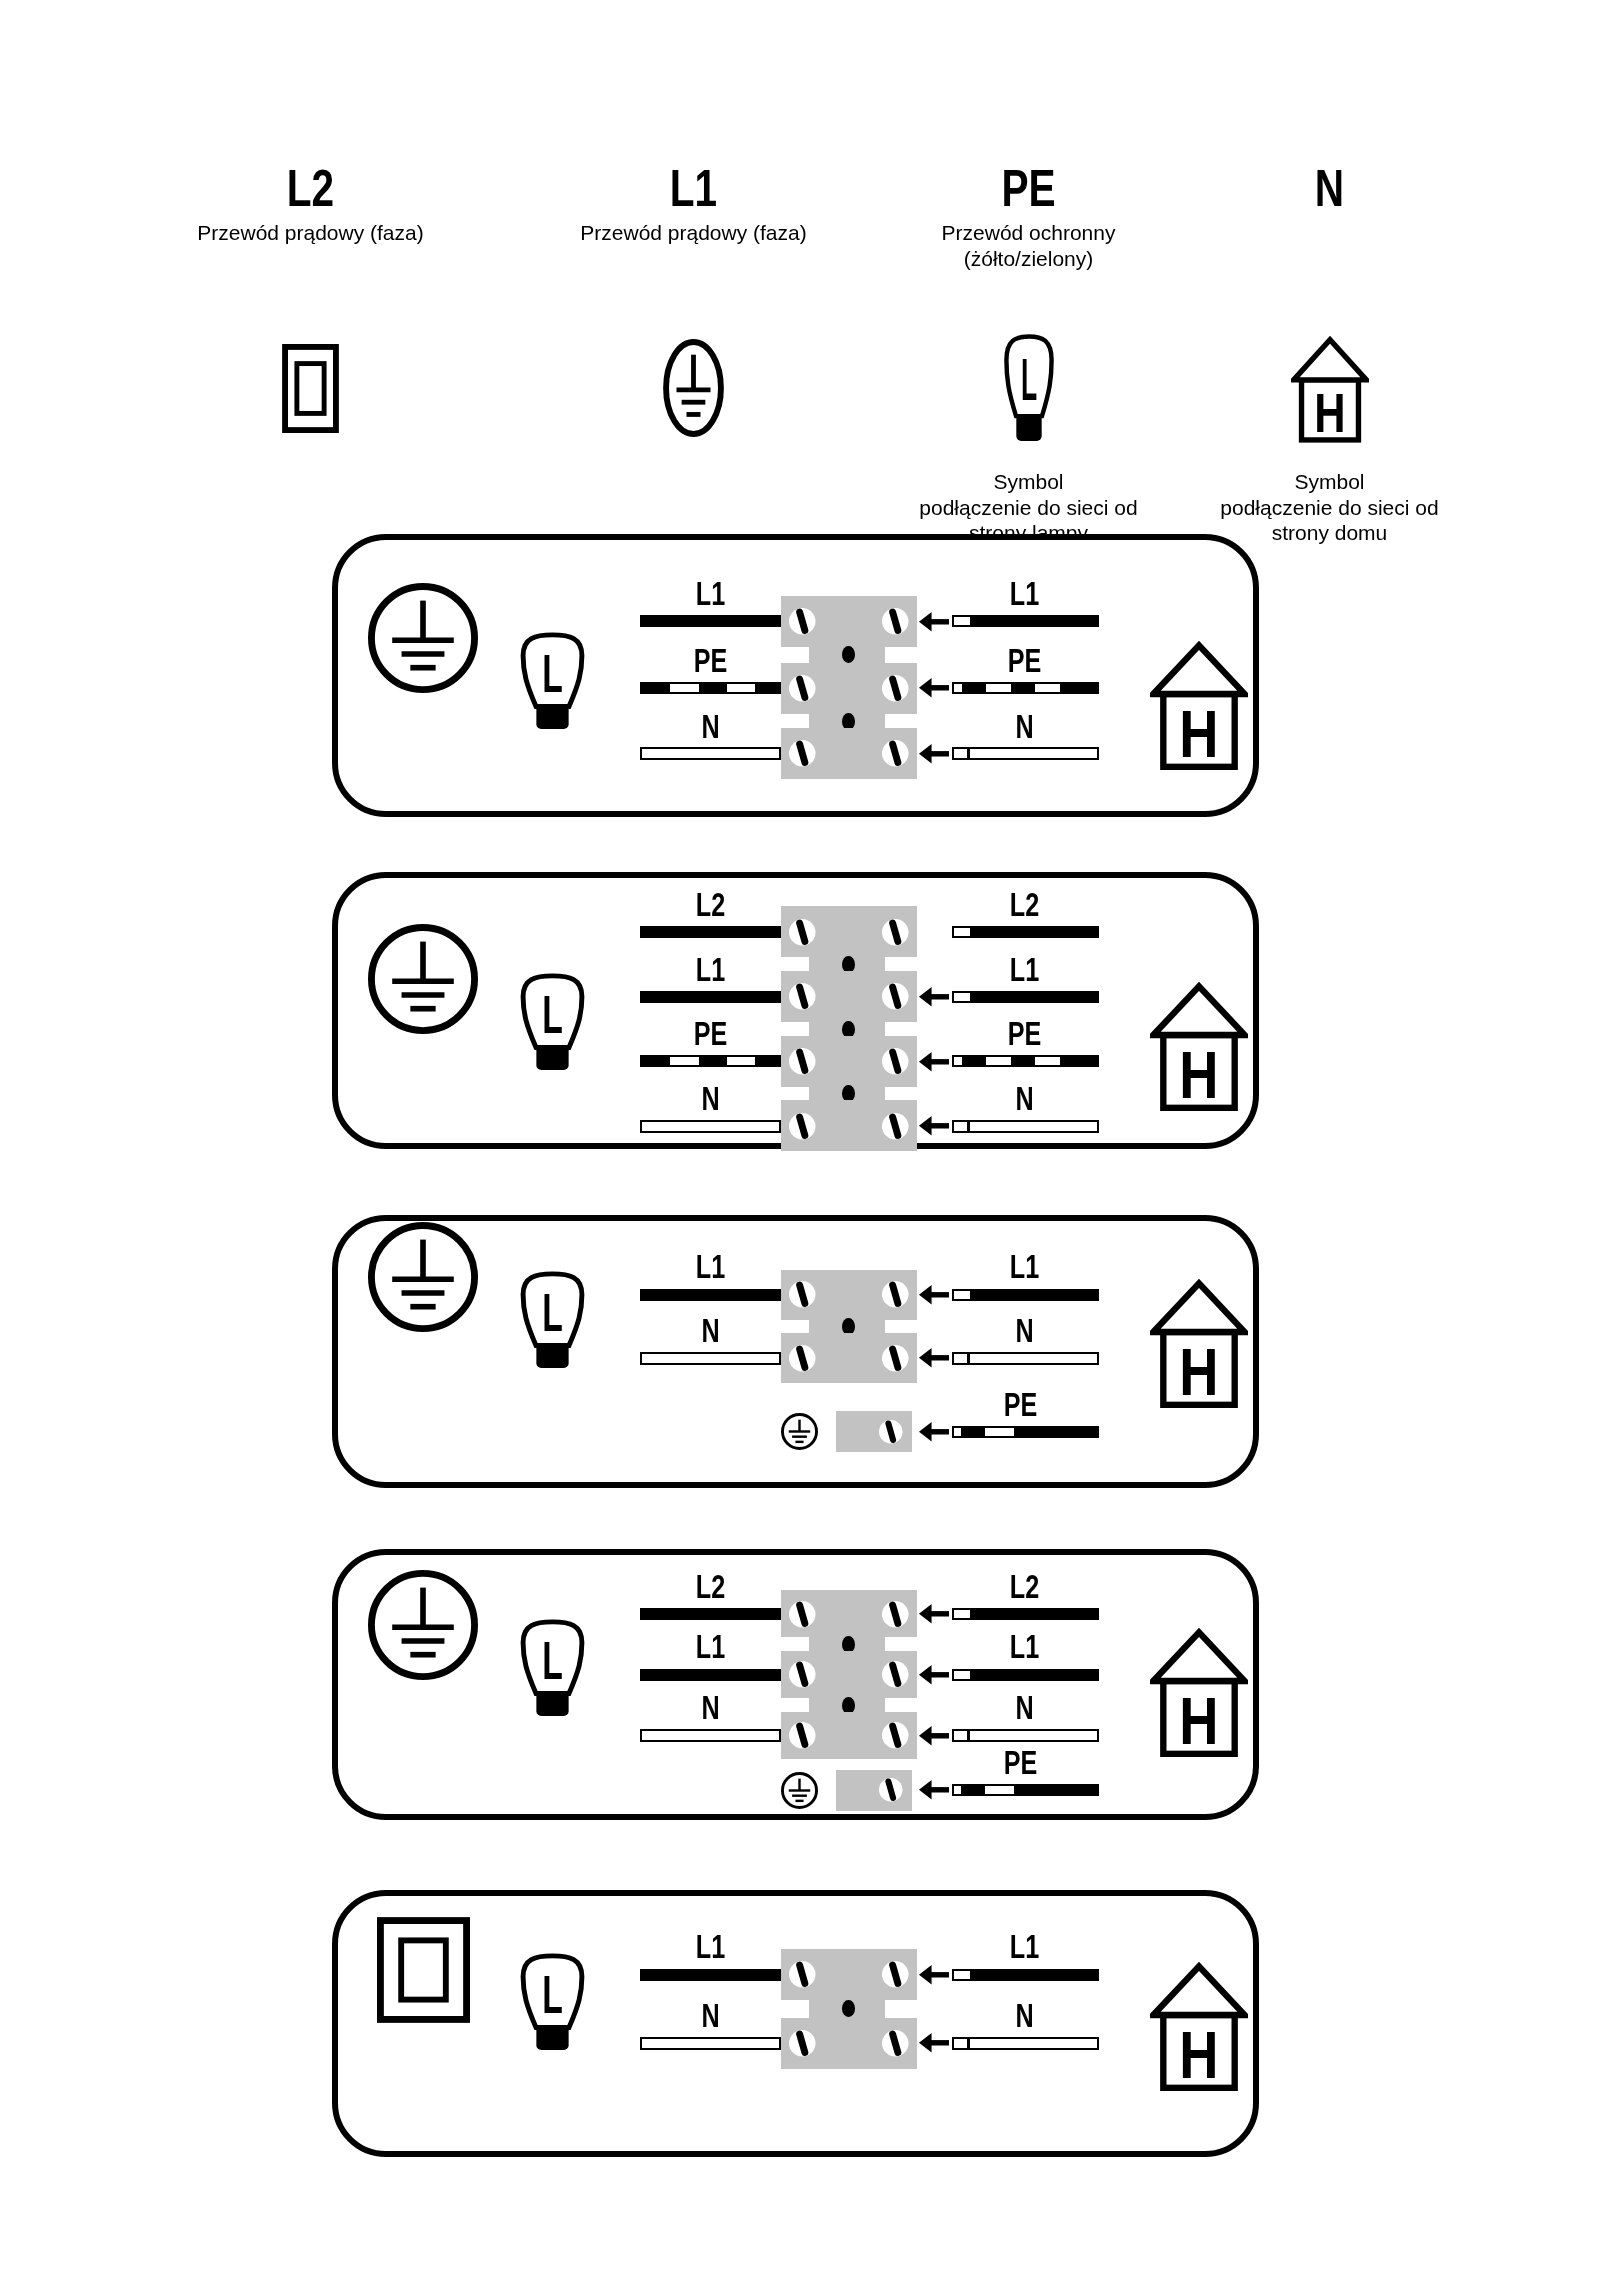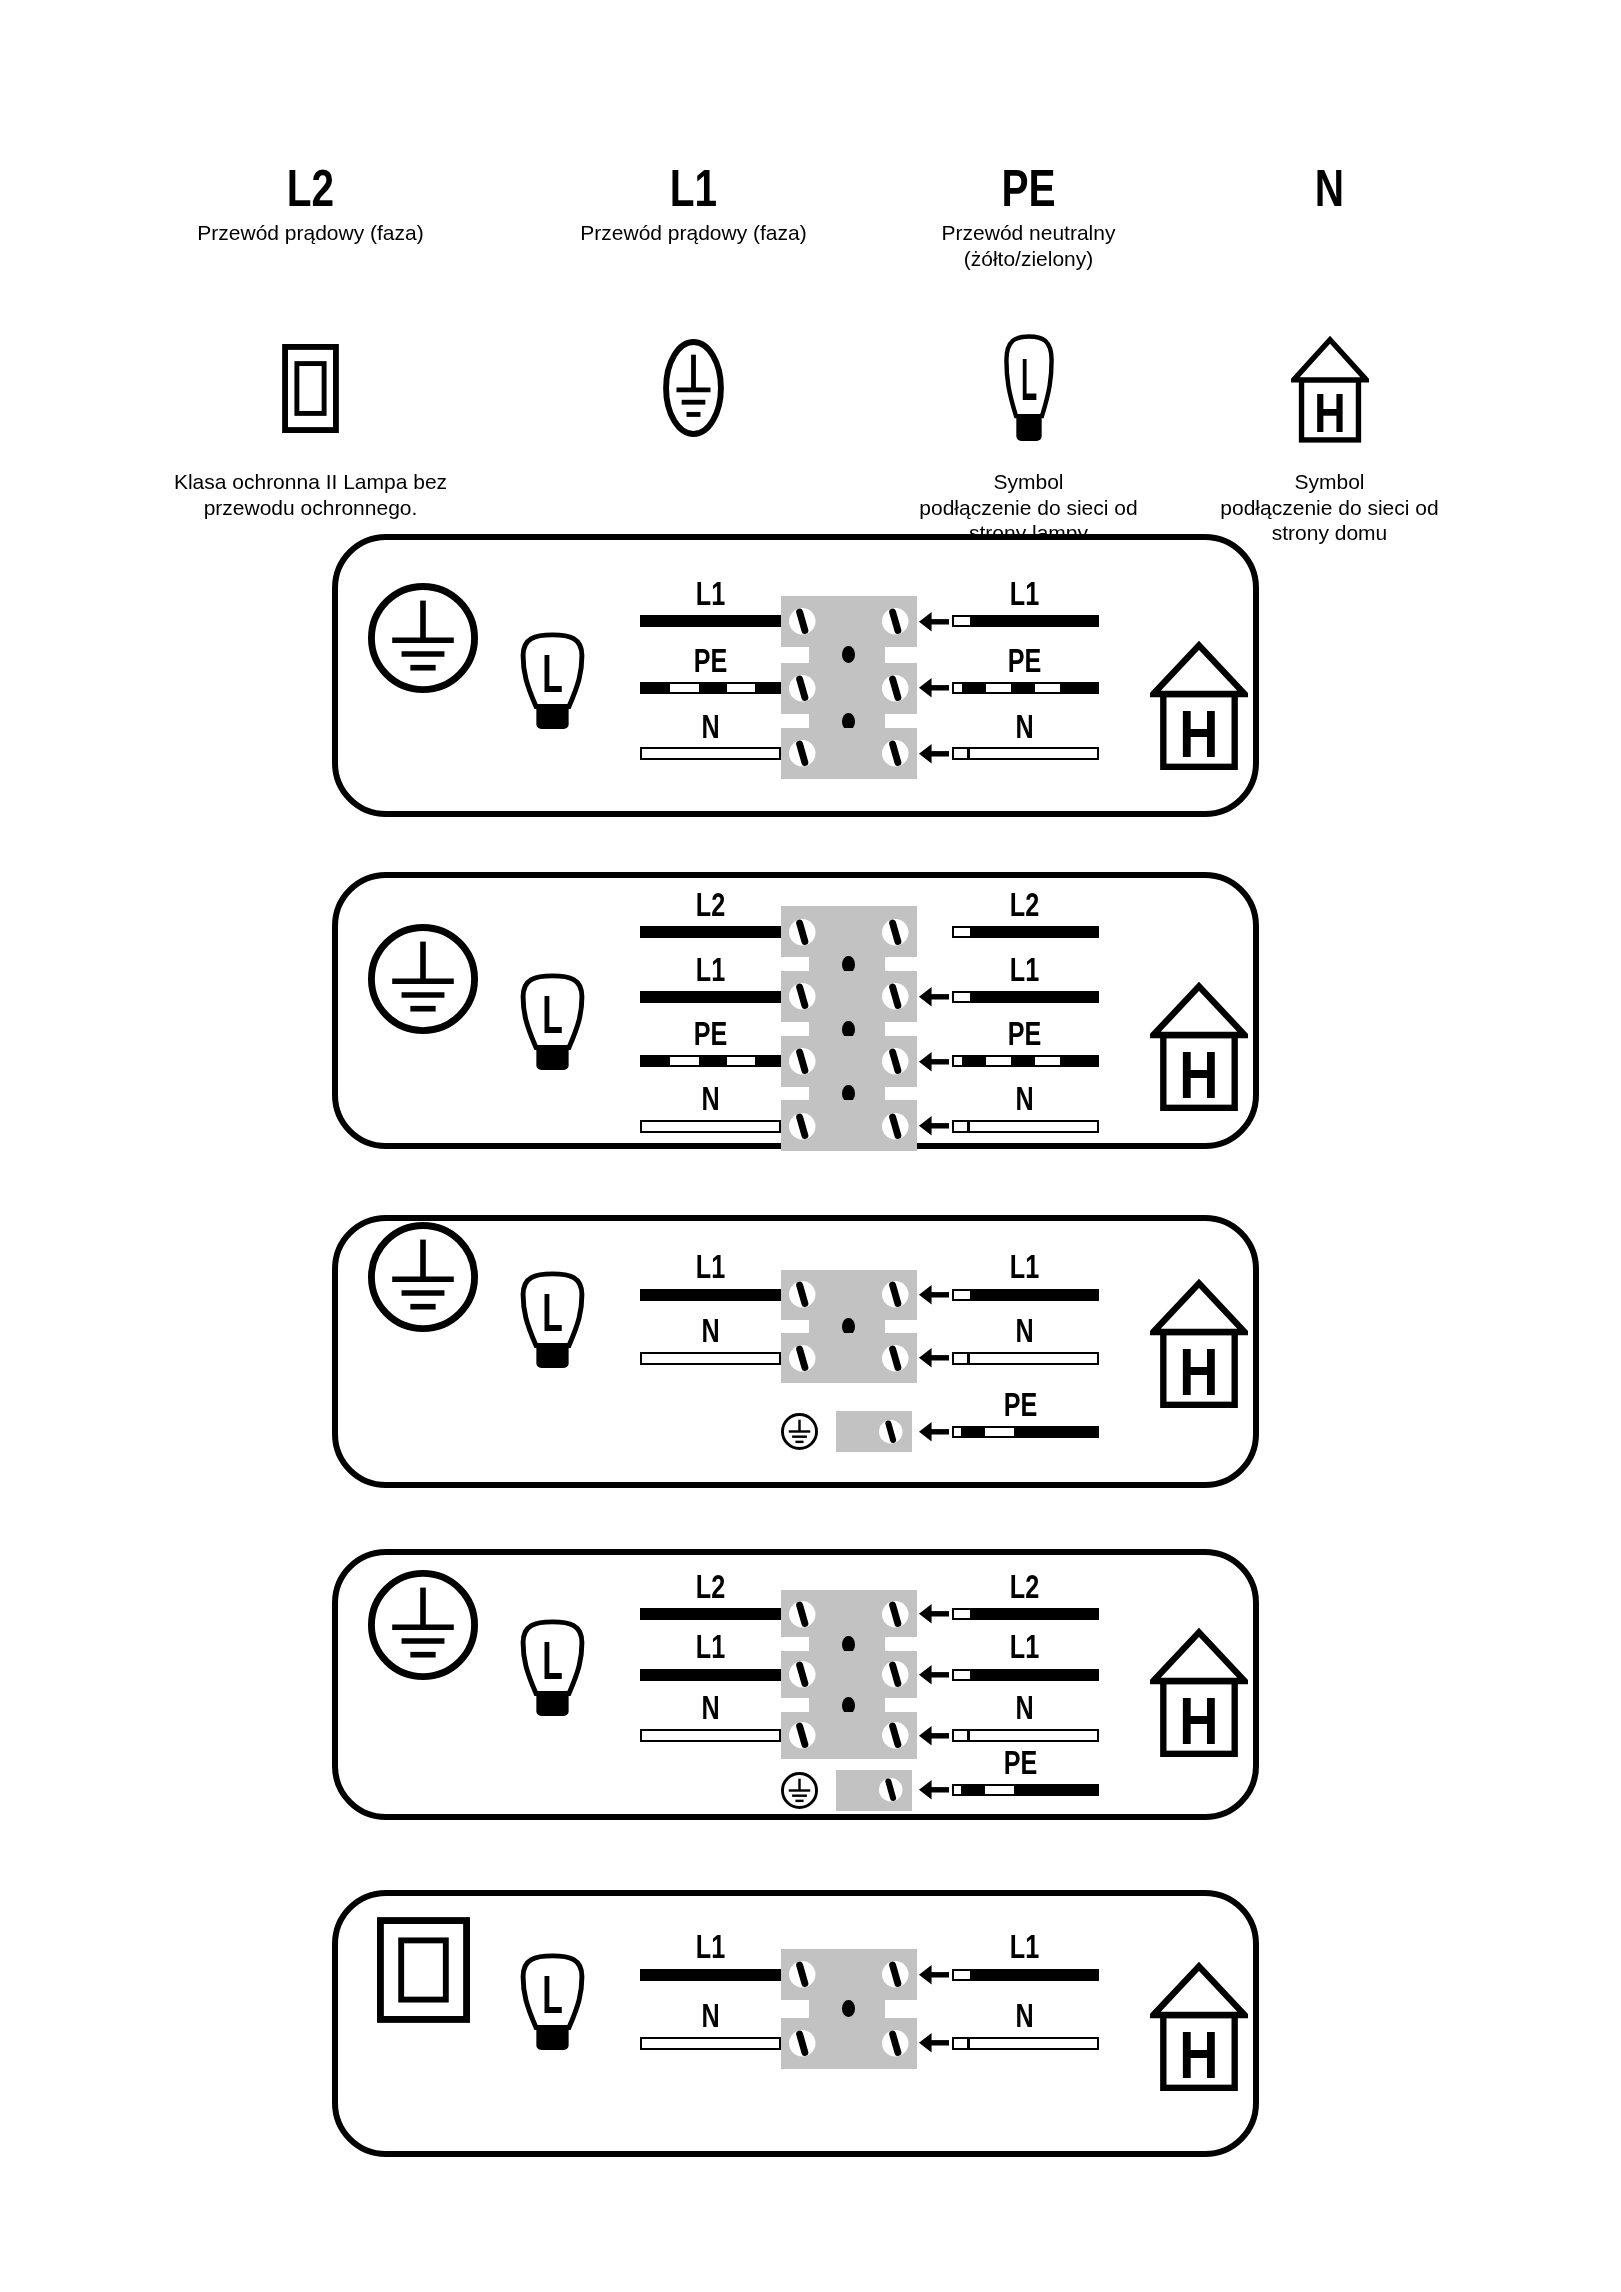--- a/index.html
+++ b/index.html
@@ -41,39 +41,37 @@
   <div>
     <div class="legend-col" style="left:149px">
       <div class="legend-title">L2</div>
       <div class="legend-subtitle">Przewód prądowy (faza)</div>
       <div class="legend-symbol">
           <span><svg width="57" height="89" viewBox="0 0 58 91">
   <rect x="3" y="3" width="52" height="85" fill="none" stroke="#000" stroke-width="6"></rect>
   <rect x="15.08" y="20.019999999999996" width="27.84" height="50.96000000000001" fill="none" stroke="#000" stroke-width="5"></rect>
             </svg></span>
         </div>
-      <div class="legend-caption">Klasa ochronna II Lampa bez
-przewodu ochronnego.</div>
     </div>
     <div class="legend-col" style="left:532px">
       <div class="legend-title">L1</div>
       <div class="legend-subtitle">Przewód prądowy (faza)</div>
       <div class="legend-symbol">
           <span><svg width="61" height="98" viewBox="0 0 62 100">
   <ellipse cx="31" cy="50" rx="28" ry="47" fill="none" stroke="#000" stroke-width="6"></ellipse>
   <line x1="31" y1="16" x2="31" y2="52" stroke="#000" stroke-width="4.92"></line>
   <line x1="13.639999999999997" y1="52" x2="48.36" y2="52" stroke="#000" stroke-width="4.92"></line>
   <line x1="18.91" y1="64.5" x2="43.09" y2="64.5" stroke="#000" stroke-width="4.92"></line>
   <line x1="23.87" y1="77" x2="38.13" y2="77" stroke="#000" stroke-width="4.92"></line>
             </svg></span>
         </div>
     </div>
     <div class="legend-col" style="left:867px">
       <div class="legend-title">PE</div>
-      <div class="legend-subtitle">Przewód neutralny
+      <div class="legend-subtitle">Przewód ochronny
 (żółto/zielony)</div>
       <div class="legend-symbol">
           <span><svg width="54" height="112" viewBox="0 0 55 114">
   <path d="M 14.3 85.64 C 6.6 60.647999999999996 4.5 47.652 4.5 28.5912
            C 4.5 8.664 13.75 4.5 27.5 4.5
            C 41.25 4.5 50.5 8.664 50.5 28.5912
            C 50.5 47.652 48.4 60.647999999999996 40.7 85.64 Z" fill="#fff" stroke="#000" stroke-width="4.5"></path>
   <text x="27.5" y="69.312" text-anchor="middle" font-family="Liberation Sans,sans-serif" font-weight="bold" font-size="60.647999999999996" textLength="16.5" lengthAdjust="spacingAndGlyphs">L</text>
   <rect x="14.575000000000001" y="83.64" width="25.849999999999998" height="27.36" rx="5" fill="#000"></rect>
             </svg></span>

